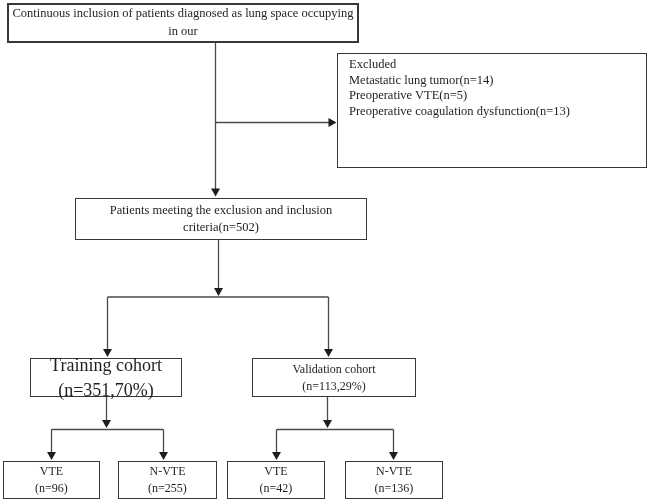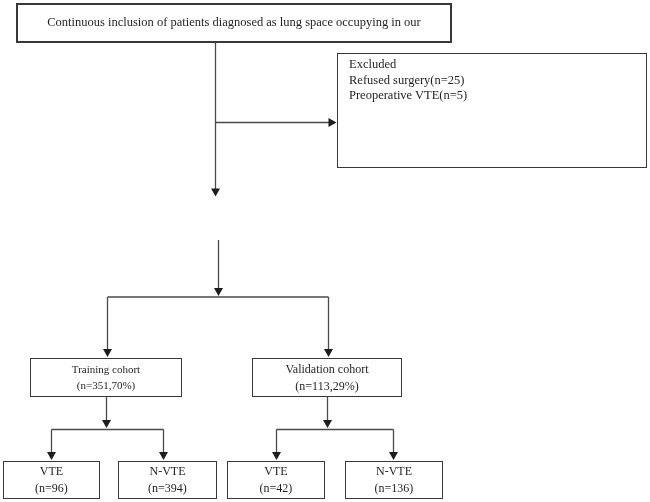--- a/index.html
+++ b/index.html
@@ -26,35 +26,35 @@
     background: #ffffff;
     display: flex;
     flex-direction: column;
     align-items: center;
     justify-content: center;
     text-align: center;
     font-size: 12.5px;
     line-height: 1.38;
   }
   .box--top {
-    left: 16px; top: 3px; width: 436px; height: 40px;
+    left: 7px; top: 3px; width: 352px; height: 40px;
     border-width: 2px;
     line-height: 1.42;
   }
   .box--excluded {
     left: 337px; top: 53px; width: 310px; height: 115px;
     align-items: flex-start;
     justify-content: flex-start;
     text-align: left;
     padding: 3px 6px 16px 11px;
     line-height: 15.7px;
   }
   .box--criteria { left: 75px;  top: 198px; width: 292px; height: 42px; }
-  .box--training { left: 30px;  top: 358px; width: 152px; height: 39px; font-size: 11px; }
-  .box--validation { left: 252px; top: 358px; width: 150px; height: 39px; font-size: 12px; }
+  .box--training { left: 30px;  top: 358px; width: 152px; height: 39px; font-size: 18px; }
+  .box--validation { left: 252px; top: 358px; width: 164px; height: 39px; font-size: 12px; }
   .box--vte-t  { left: 3px;   top: 461px; width: 97px; height: 38px; font-size: 12px; }
   .box--nvte-t { left: 118px; top: 461px; width: 99px; height: 38px; font-size: 12px; }
   .box--vte-v  { left: 227px; top: 461px; width: 98px; height: 38px; font-size: 12px; }
   .box--nvte-v { left: 345px; top: 461px; width: 98px; height: 38px; font-size: 12px; }
   .line-el { stroke: #4a4a4a; stroke-width: 1.3; fill: none; }
   .arrow-el { fill: #1d1d1d; stroke: none; }
 </style>
 </head>
 <body>
 
@@ -102,43 +102,48 @@
       <polygon class="arrow-el" points="389,452 398,452 393.5,460"></polygon>
     </g>
   </svg>
 
   <div class="box box--top">
     <div>Continuous inclusion of patients diagnosed as lung space occupying in our</div>
   </div>
 
   <div class="box box--excluded">
     <div>Excluded</div>
-    <div>Refused surgery(n=25)</div>
+    <div>Metastatic lung tumor(n=14)</div>
     <div>Preoperative VTE(n=5)</div>
+    <div>Preoperative coagulation dysfunction(n=13)</div>
   </div>
 
+  <div class="box box--criteria">
+    <div>Patients meeting the exclusion and inclusion</div>
+    <div>criteria(n=502)</div>
+  </div>
 
   <div class="box box--training">
     <div>Training cohort</div>
     <div>(n=351,70%)</div>
   </div>
 
   <div class="box box--validation">
     <div>Validation cohort</div>
     <div>(n=113,29%)</div>
   </div>
 
   <div class="box box--vte-t">
     <div>VTE</div>
     <div>(n=96)</div>
   </div>
 
   <div class="box box--nvte-t">
     <div>N-VTE</div>
-    <div>(n=394)</div>
+    <div>(n=255)</div>
   </div>
 
   <div class="box box--vte-v">
     <div>VTE</div>
     <div>(n=42)</div>
   </div>
 
   <div class="box box--nvte-v">
     <div>N-VTE</div>
     <div>(n=136)</div>

